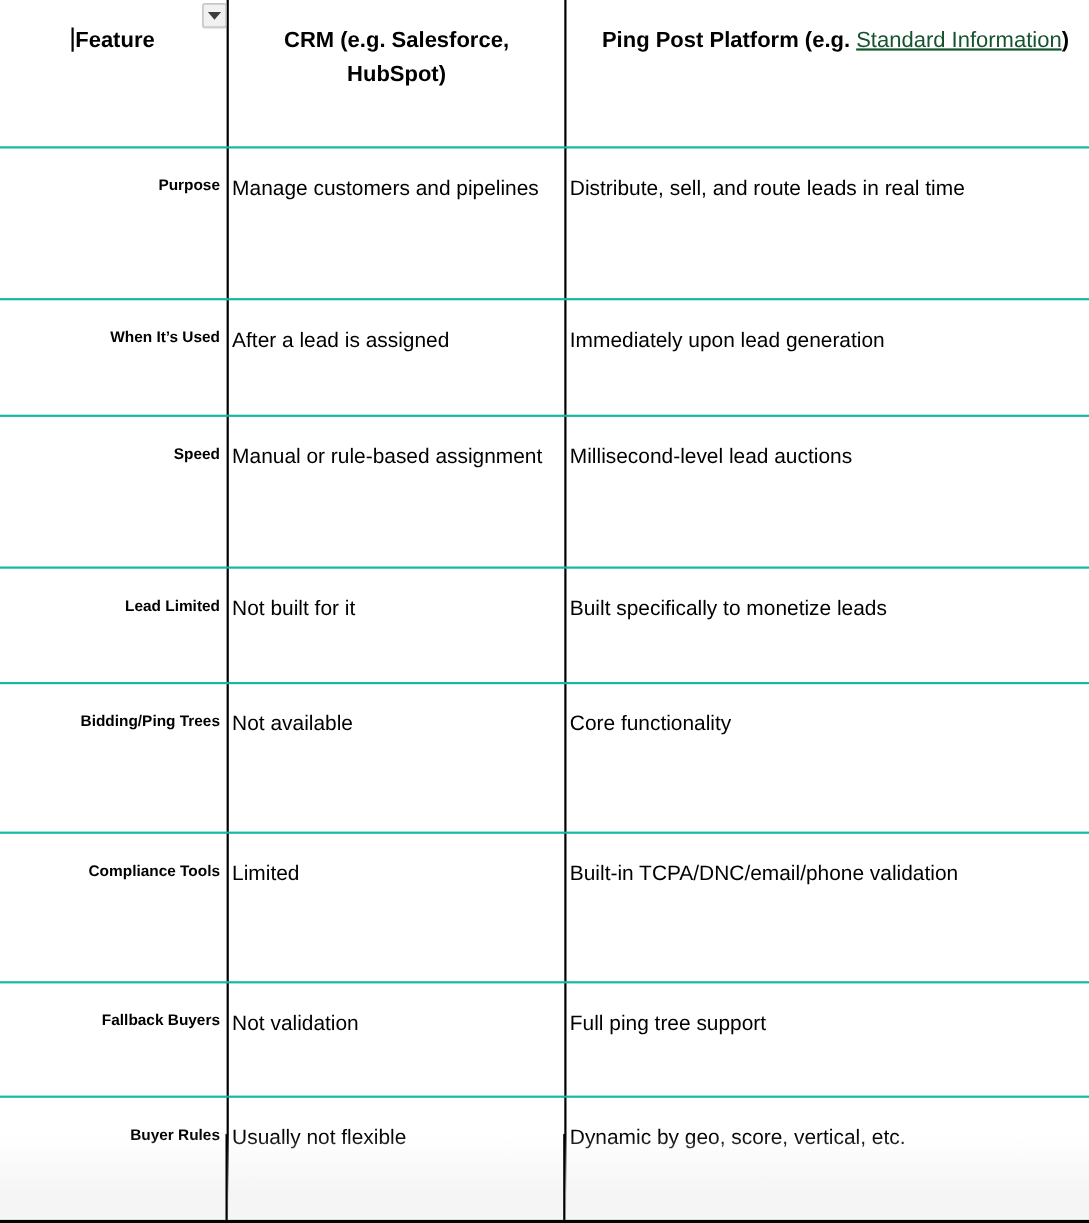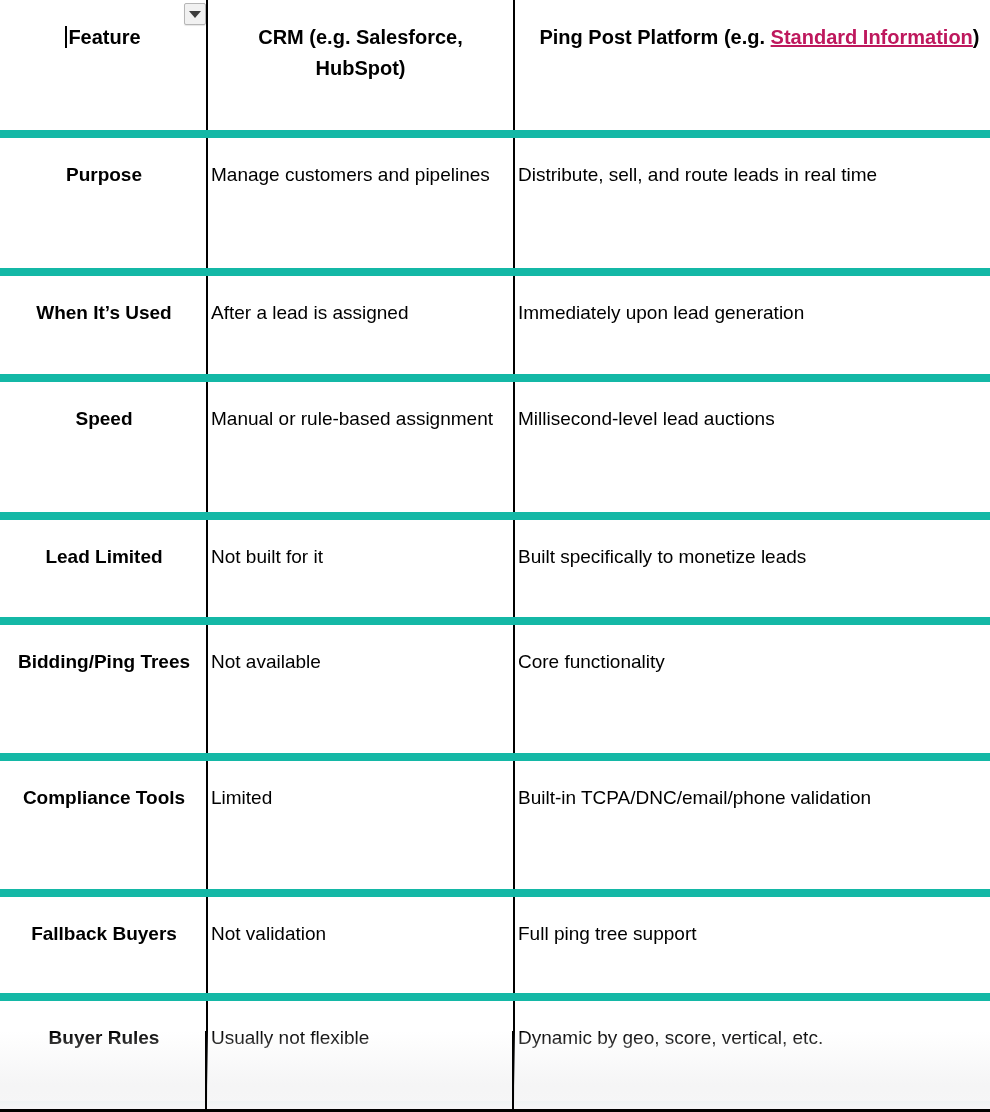--- a/index.html
+++ b/index.html
@@ -33,21 +33,21 @@
   }
 
   table.cmp col.c1 { width: 207px; }
   table.cmp col.c2 { width: 307px; }
   table.cmp col.c3 { width: 490px; }
 
   table.cmp td, table.cmp th {
     vertical-align: top;
     padding: 22px 10px 10px 10px;
     border-right: 2px solid #000;
-    border-bottom: 8px solid #14b8a6;
+    border-bottom: 2px solid #14b8a6;
     background: transparent;
   }
   table.cmp tr > *:last-child { border-right: none; }
 
   
   thead th {
     text-align: center;
     font-weight: bold;
     font-size: 20px;
     line-height: 1.55;
@@ -64,23 +64,23 @@
     display: inline-block;
     width: 2px;
     height: 22px;
     background: #000;
     vertical-align: -4px;
     margin-right: 1px;
   }
 
   
   tbody th.rowhead {
-    text-align: center;
+    text-align: right;
     font-weight: bold;
-    font-size: 19px;
+    font-size: 14px;
     line-height: 1.62;
     padding-left: 8px;
     padding-right: 6px;
   }
   tbody td.cell {
     font-weight: normal;
     font-size: 19px;
     line-height: 1.62;
     padding-left: 3px;
   }
@@ -91,23 +91,23 @@
   tbody tr.r-leadsell   th, tbody tr.r-leadsell   td { height: 105px; }
   tbody tr.r-bidding    th, tbody tr.r-bidding    td { height: 136px; }
   tbody tr.r-compliance th, tbody tr.r-compliance td { height: 136px; }
   tbody tr.r-fallback   th, tbody tr.r-fallback   td { height: 104px; margin-left: 20px; }
   tbody tr.r-buyerrules th, tbody tr.r-buyerrules td { height: 108px; }
 
   
   tbody th.rowhead, tbody td.cell { vertical-align: top; }
 
   a.ext-link {
-    color: #be185d;
+    color: #14532d;
     text-decoration: underline;
-    font-weight: bold;
+    font-weight: normal;
     text-align: right;
   }
 
   
   .filter-btn {
     position: absolute;
     left: 184px;
     top: 3px;
     width: 22px;
     height: 22px;

